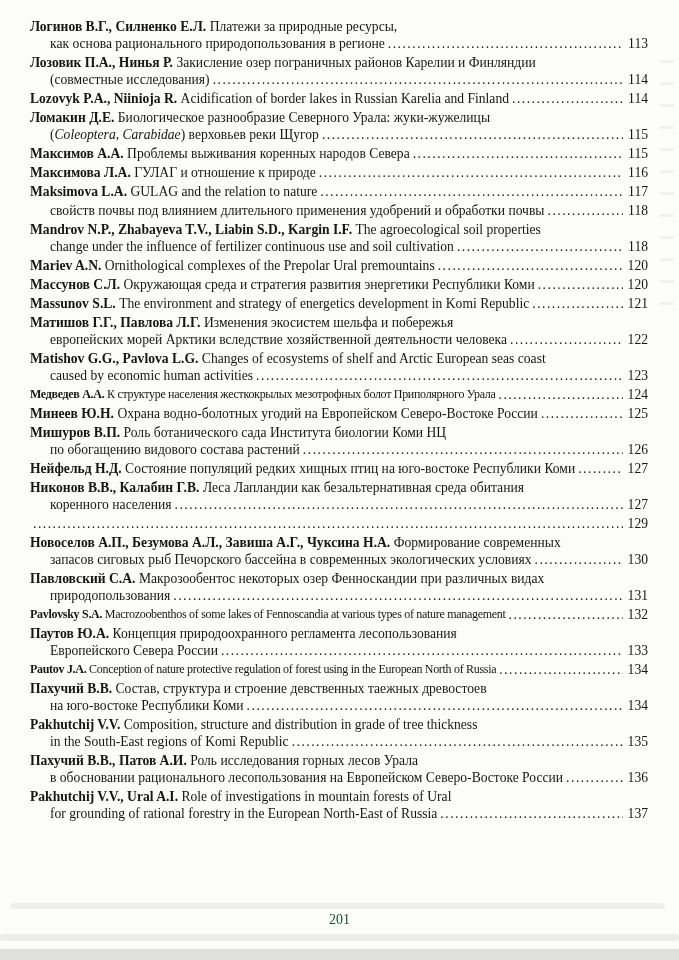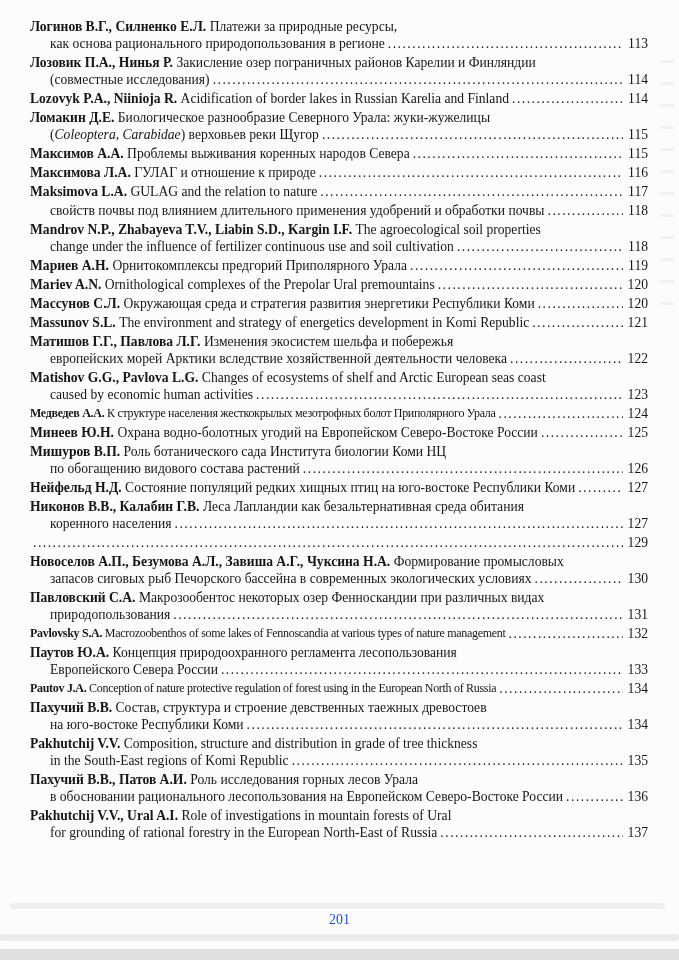--- a/index.html
+++ b/index.html
@@ -25,21 +25,21 @@
     min-width:6px;margin-left:3px;
   }
   .leader::after{
     content:"..................................................................................................................................................................................................................................................................";
     letter-spacing:1.5px;color:#222;
   }
   .pageno{flex:0 0 auto;margin-left:5px;}
   .condensed .text{font-size:12px;letter-spacing:-0.3px;}
   .footer{
     position:absolute;left:0;top:912px;width:679px;
-    text-align:center;font-size:14px;color:#1d4ed8;
+    text-align:center;font-size:14px;color:#14532d;
   }
   
   .artifact{position:absolute;pointer-events:none;}
   .streak1{top:903px;left:10px;width:655px;height:6px;background:#b9b9b9;opacity:.18;border-radius:3px;}
   .streak2{top:934px;left:0;width:679px;height:7px;background:#b5b5b5;opacity:.22;border-radius:3px;}
   .bottomband{top:949px;left:0;width:679px;height:11px;background:#c9c9c8;opacity:.55;}
   .rightedge{top:60px;left:660px;width:14px;height:260px;background:repeating-linear-gradient(#cfcfcf 0 3px, transparent 3px 22px);opacity:.25;}
 </style>
 </head>
 <body>
@@ -132,28 +132,20 @@
       <span class="text"><b class="authors">Mandrov N.P., Zhabayeva T.V., Liabin S.D., Kargin I.F. </b><span class="title">The agroecological soil properties</span></span>
 
     </div>
     <div class="line cont">
       <span class="text">change under the influence of fertilizer continuous use and soil cultivation</span>
       <span class="leader"></span>
       <span class="pageno">118</span>
     </div>
   </div>
 
-  <div class="entry">
-    <div class="line first">
-      <span class="text"><b class="authors">Мариев А.Н. </b><span class="title">Орнитокомплексы предгорий Приполярного Урала</span></span>
-      <span class="leader"></span>
-      <span class="pageno">119</span>
-    </div>
-
-  </div>
 
   <div class="entry">
     <div class="line first">
       <span class="text"><b class="authors">Mariev A.N. </b><span class="title">Ornithological complexes of the Prepolar Ural premountains</span></span>
       <span class="leader"></span>
       <span class="pageno">120</span>
     </div>
 
   </div>
 
@@ -253,21 +245,21 @@
   <div class="entry">
     <div class="line first">
       <span class="leader"></span>
       <span class="pageno">129</span>
     </div>
 
   </div>
 
   <div class="entry">
     <div class="line first">
-      <span class="text"><b class="authors">Новоселов А.П., Безумова А.Л., Завиша А.Г., Чуксина Н.А. </b><span class="title">Формирование промысловых</span></span>
+      <span class="text"><b class="authors">Новоселов А.П., Безумова А.Л., Завиша А.Г., Чуксина Н.А. </b><span class="title">Формирование современных</span></span>
 
     </div>
     <div class="line cont">
       <span class="text">запасов сиговых рыб Печорского бассейна в современных экологических условиях</span>
       <span class="leader"></span>
       <span class="pageno">130</span>
     </div>
   </div>
 
   <div class="entry">

